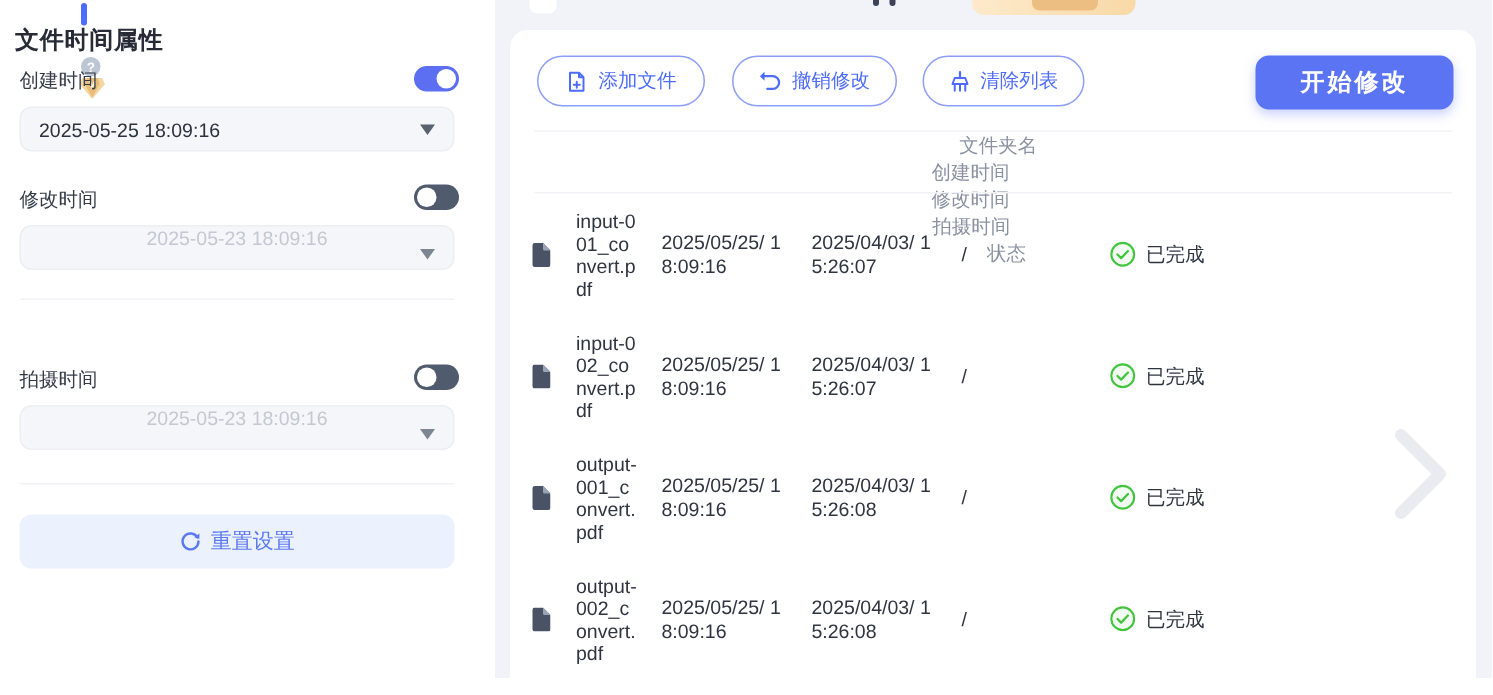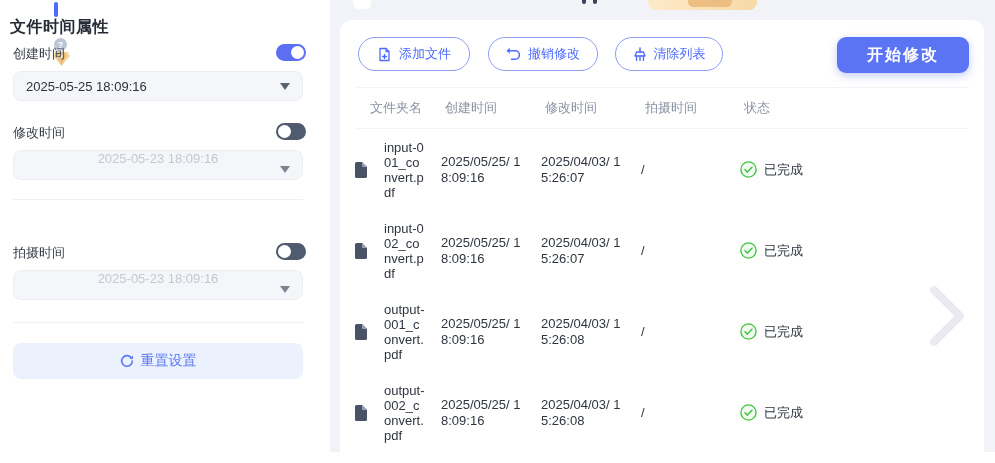--- a/index.html
+++ b/index.html
@@ -58,21 +58,21 @@
   .btn-add{left:18px;width:112px;}
   .btn-undo{left:148px;width:110px;}
   .btn-clear{left:275px;width:108px;text-align:center;}
   .start-btn{position:absolute;left:497px;top:17px;width:132px;height:36px;background:var(--primary-button);
     border:none;border-radius:9px;color:#fff;font-size:16px;font-weight:bold;letter-spacing:2px;cursor:pointer;
     box-shadow:0 3px 8px rgba(91,116,243,.35);}
 
   .card-divider{position:absolute;left:16px;right:16px;height:1px;background:#f2f3f6;}
 
   .thead{position:absolute;left:0;top:68px;width:100%;height:40px;display:flex;align-items:center;
-    padding-left:18px;font-size:13px;color:#8a92a2;}
+    padding-left:18px;font-size:13px;color:#8a92a2;flex-direction:column;}
   .h-name{width:87px;padding-left:12px;}
   .h-created,.h-modified{width:100px;}
   .h-shot{width:99px;}
   .h-status{flex:1;}
 
   .rows{position:absolute;left:0;top:109px;right:0;bottom:0;overflow:hidden;}
   .t-row{display:flex;align-items:center;height:81px;padding-left:14px;font-size:13px;color:#2f3540;cursor:default;}
   .c-icon{width:30px;display:flex;align-items:center;}
   .c-name{width:57px;padding-right:16px;word-break:break-all;line-height:15px;}
   .c-created,.c-modified{width:100px;padding-right:16px;word-break:break-all;line-height:16px;}

